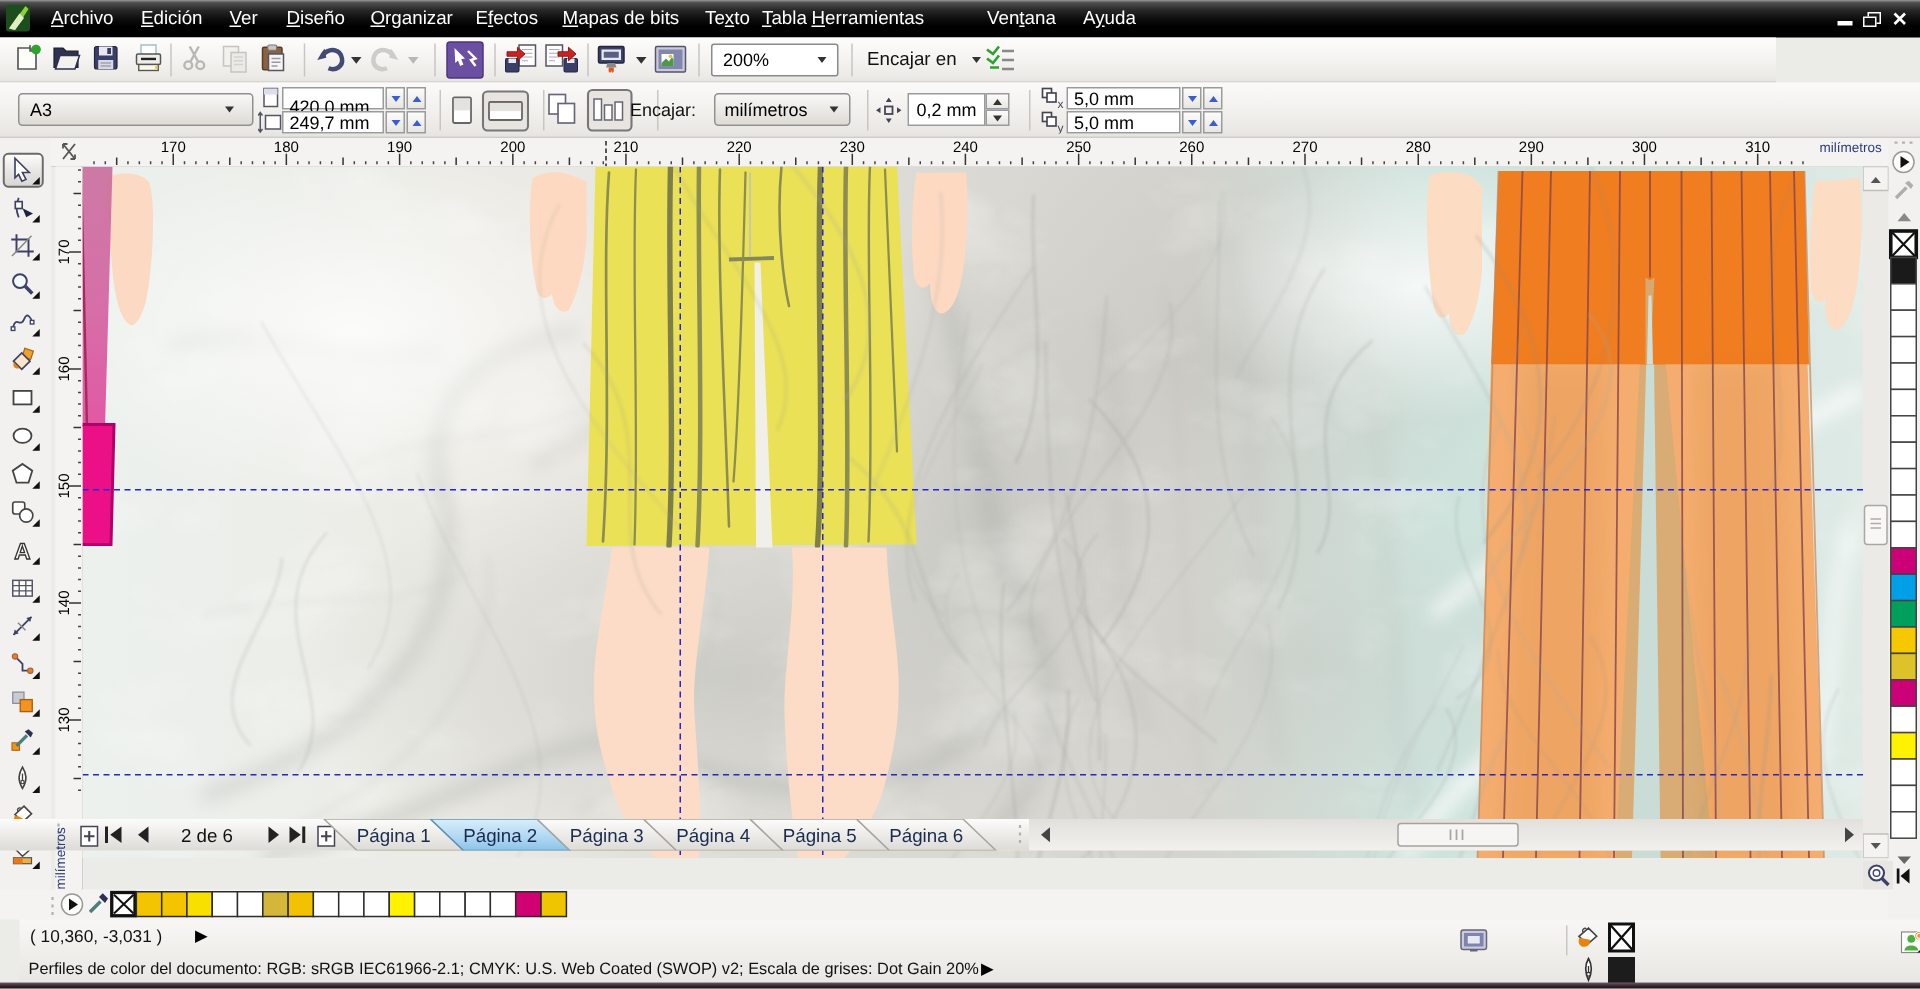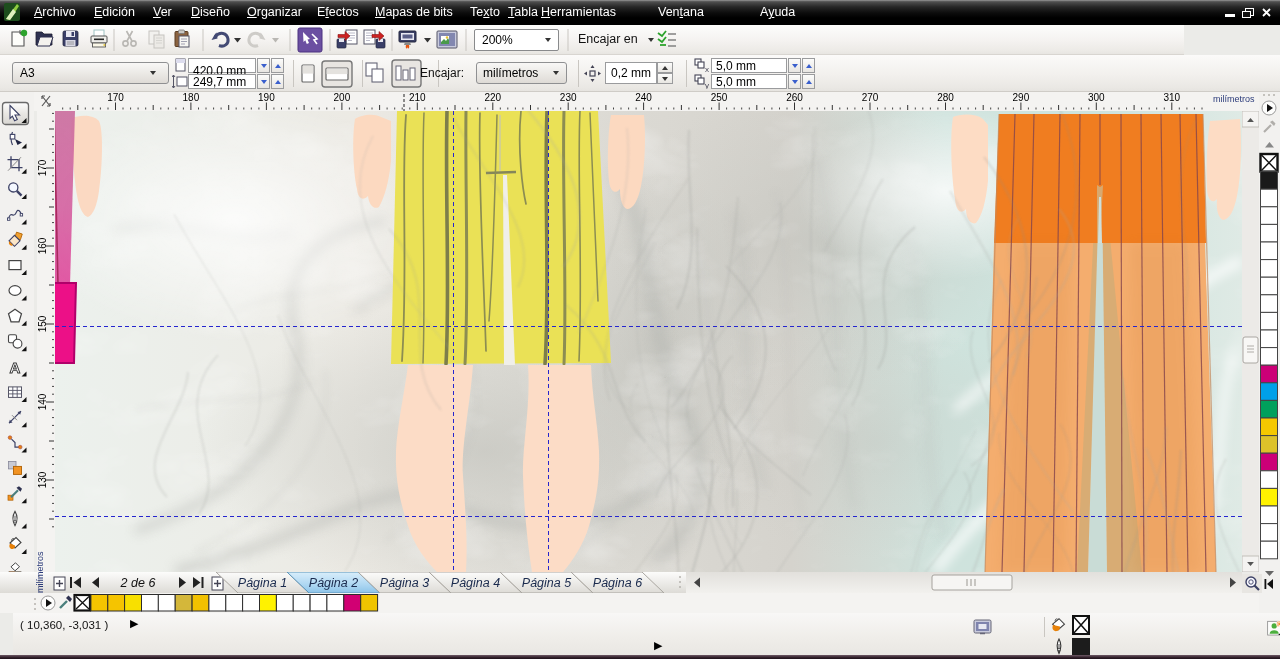--- a/index.html
+++ b/index.html
@@ -32,21 +32,21 @@
   #hruler { left:0; top:92px; width:1280px; height:19px; background:#f4f3f1; border-bottom:1px solid #9a9894; }
   #vruler { left:37px; top:111px; width:18px; height:482px; background:#f4f3f1; border-right:1px solid #9a9894; }
   
   #toolbox { left:0; top:92px; width:34px; height:501px; background:#f2f1ef; border-right:1px solid #d5d2cd; }
   
   #canvas { left:55px; top:111px; width:1187px; height:461px; background:#e9eeea; overflow:hidden; }
   
   #rpal { left:1259px; top:92px; width:21px; height:521px; background:#f2f1ef; }
   #vsb { left:1242px; top:111px; width:17px; height:461px; background:#f0efed; }
   
-  #tabrow { left:0; top:572px; width:1242px; height:21px; background:linear-gradient(#fafaf9,#e9e7e3);font-style:italic; }
+  #tabrow { left:0; top:546px; width:1242px; height:21px; background:linear-gradient(#fafaf9,#e9e7e3); }
   #palrow { left:0; top:593px; width:1259px; height:20px; background:#f4f3f1; }
   #status { left:13px; top:613px; width:1280px; height:42px;
     background:linear-gradient(#f8f7f6,#efede9 60%,#e9e7e3); }
   #botedge { left:0; top:655px; width:1280px; height:4px; background:linear-gradient(#6e5a66,#33212c 60%,#1d1019); }
 </style>
 </head>
 <body>
 
 <div id="menubar" class="abs">
   <svg class="abs" style="left:4px;top:3px" width="18" height="19" viewBox="0 0 18 19">
@@ -58,21 +58,21 @@
   <span class="mi" style="left:94px"><u>E</u>dición</span>
   <span class="mi" style="left:153px"><u>V</u>er</span>
   <span class="mi" style="left:191px"><u>D</u>iseño</span>
   <span class="mi" style="left:247px"><u>O</u>rganizar</span>
   <span class="mi" style="left:317px">E<u>f</u>ectos</span>
   <span class="mi" style="left:375px"><u>M</u>apas de bits</span>
   <span class="mi" style="left:470px">Te<u>x</u>to</span>
   <span class="mi" style="left:508px"><u>T</u>abla</span>
   <span class="mi" style="left:541px"><u>H</u>erramientas</span>
   <span class="mi" style="left:658px">Ven<u>t</u>ana</span>
-  <span class="mi" style="left:760px">A<u>y</u>uda</span>
+  <span class="mi" style="left:722px">A<u>y</u>uda</span>
   <div class="winbtn" style="left:1225px;top:14px;width:10px;height:3px;background:#fff"></div>
   <div class="winbtn" style="left:1245px;top:8px;width:9px;height:8px;border:1.5px solid #fff"></div>
   <div class="winbtn" style="left:1242px;top:11px;width:9px;height:7px;border:1.5px solid #fff;background:#111"></div>
   <svg class="winbtn" style="left:1262px;top:8px" width="9" height="9" viewBox="0 0 9 9">
       <path d="M1,1 L8,8 M8,1 L1,8" stroke="#fff" stroke-width="1.8"></path>
     </svg>
 </div>
 
 <div id="toolbar1" class="abs"><svg width="1280" height="30" viewBox="0 0 1280 30">
       <g transform="translate(12,7)">
@@ -969,20 +969,21 @@
       <rect x="276.4" y="1.5" width="16.9" height="16.5" fill="#ffffff" stroke="#2c2c2c" stroke-width="1"></rect>
       <rect x="293.2" y="1.5" width="16.9" height="16.5" fill="#ffffff" stroke="#2c2c2c" stroke-width="1"></rect>
       <rect x="310.1" y="1.5" width="16.9" height="16.5" fill="#ffffff" stroke="#2c2c2c" stroke-width="1"></rect>
       <rect x="326.9" y="1.5" width="16.9" height="16.5" fill="#ffffff" stroke="#2c2c2c" stroke-width="1"></rect>
       <rect x="343.8" y="1.5" width="16.9" height="16.5" fill="#d10073" stroke="#2c2c2c" stroke-width="1"></rect>
       <rect x="360.7" y="1.5" width="16.9" height="16.5" fill="#efc400" stroke="#2c2c2c" stroke-width="1"></rect>
     </svg></div>
 <div id="status" class="abs">
   <div class="abs" style="left:7px;top:6px;font-size:11.5px;color:#111">( 10,360, -3,031 )</div>
   <div class="abs" style="left:117px;top:4px;font-size:11px;color:#000">▶</div>
+  <div class="abs" style="left:6px;top:27px;font-size:10.9px;color:#111">Perfiles de color del documento: RGB: sRGB IEC61966-2.1; CMYK: U.S. Web Coated (SWOP) v2; Escala de grises: Dot Gain 20%</div>
   <div class="abs" style="left:641px;top:26px;font-size:11px;color:#000">▶</div>
   <svg class="abs" style="left:960px;top:6px" width="20" height="17" viewBox="0 0 20 17">
     <rect x="1" y="1" width="17" height="13" rx="1.5" fill="#c9cbdd" stroke="#667" stroke-width="1"></rect>
     <rect x="3" y="3" width="13" height="9" fill="#7f84ae"></rect>
       <rect x="5.5" y="5" width="8" height="5" fill="#e8e9f2"></rect>
     <path d="M7,14.5 h5" stroke="#667" stroke-width="1.5"></path>
   </svg>
   <div class="abs" style="left:1031px;top:4px;width:1px;height:20px;background:#c9c6c1"></div>
   <svg class="abs" style="left:1036px;top:3px" width="20" height="20" viewBox="0 0 22 20">
     <path d="M4,8 L11,2 L17,8 L10,14 Z" fill="#fff" stroke="#444" stroke-width="1.2"></path>

